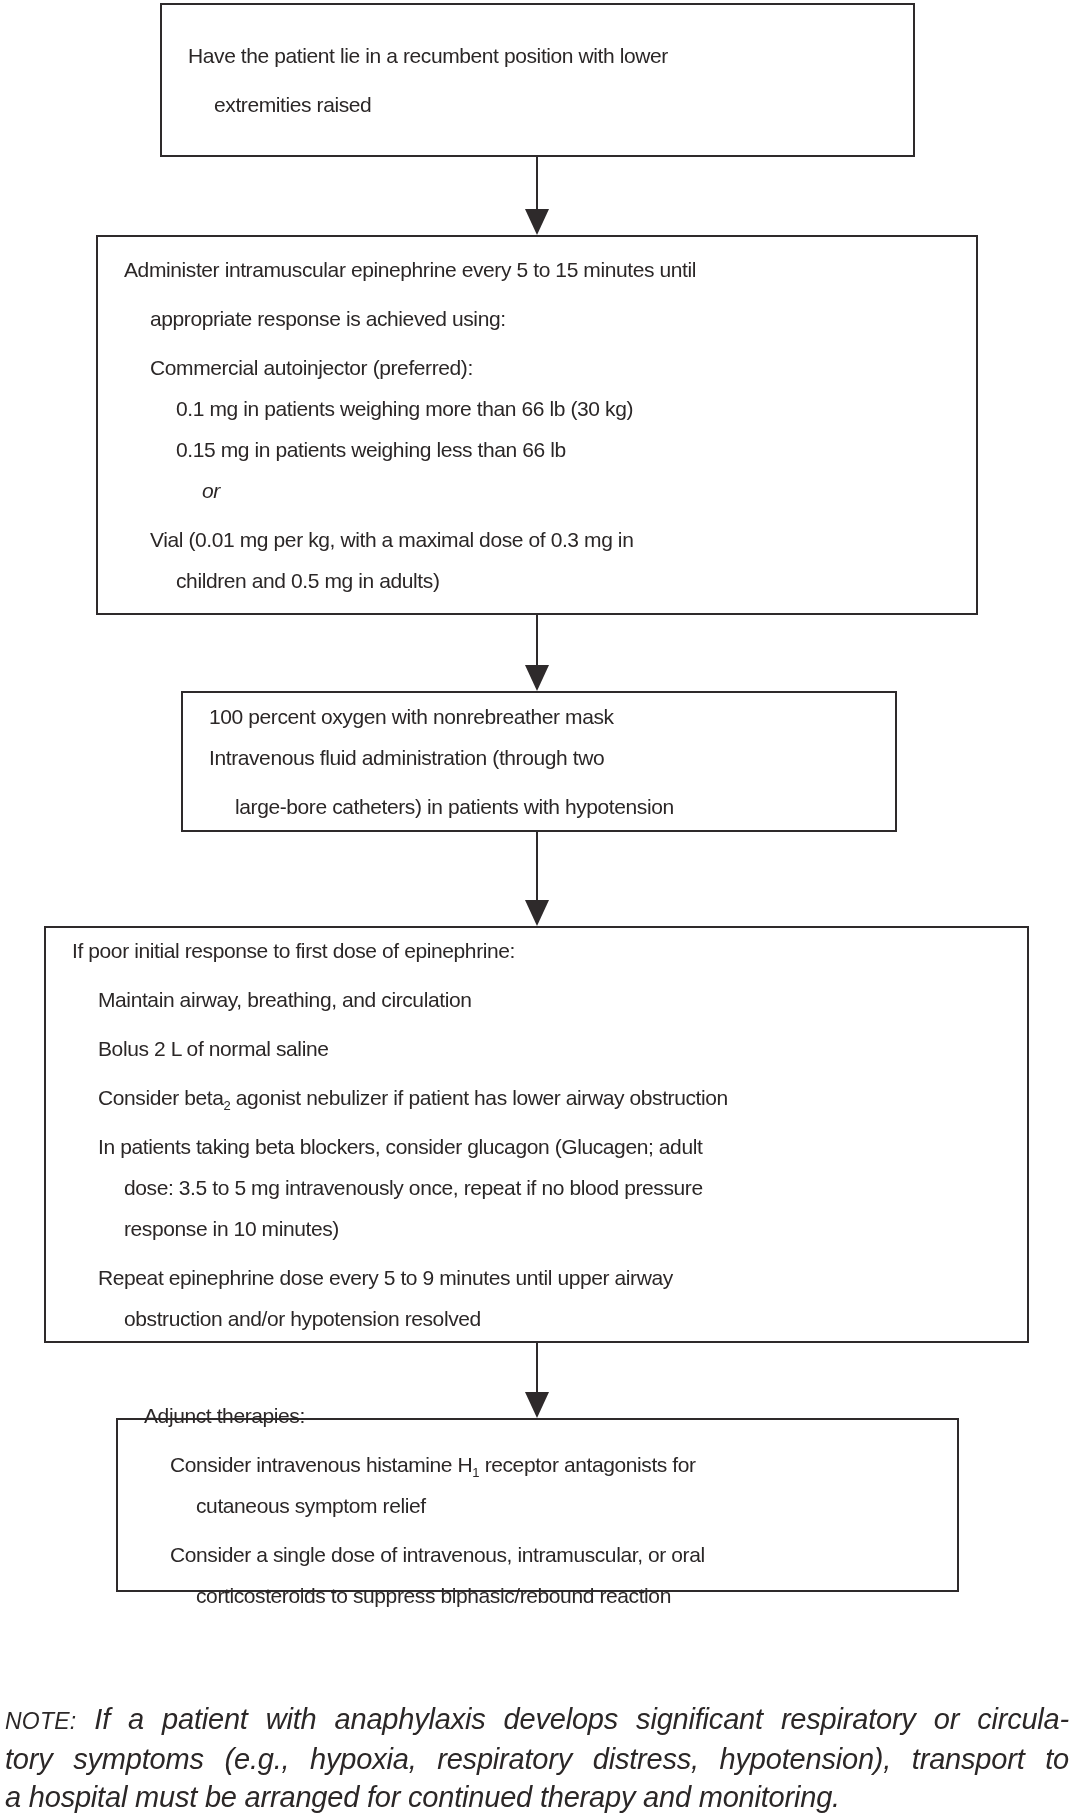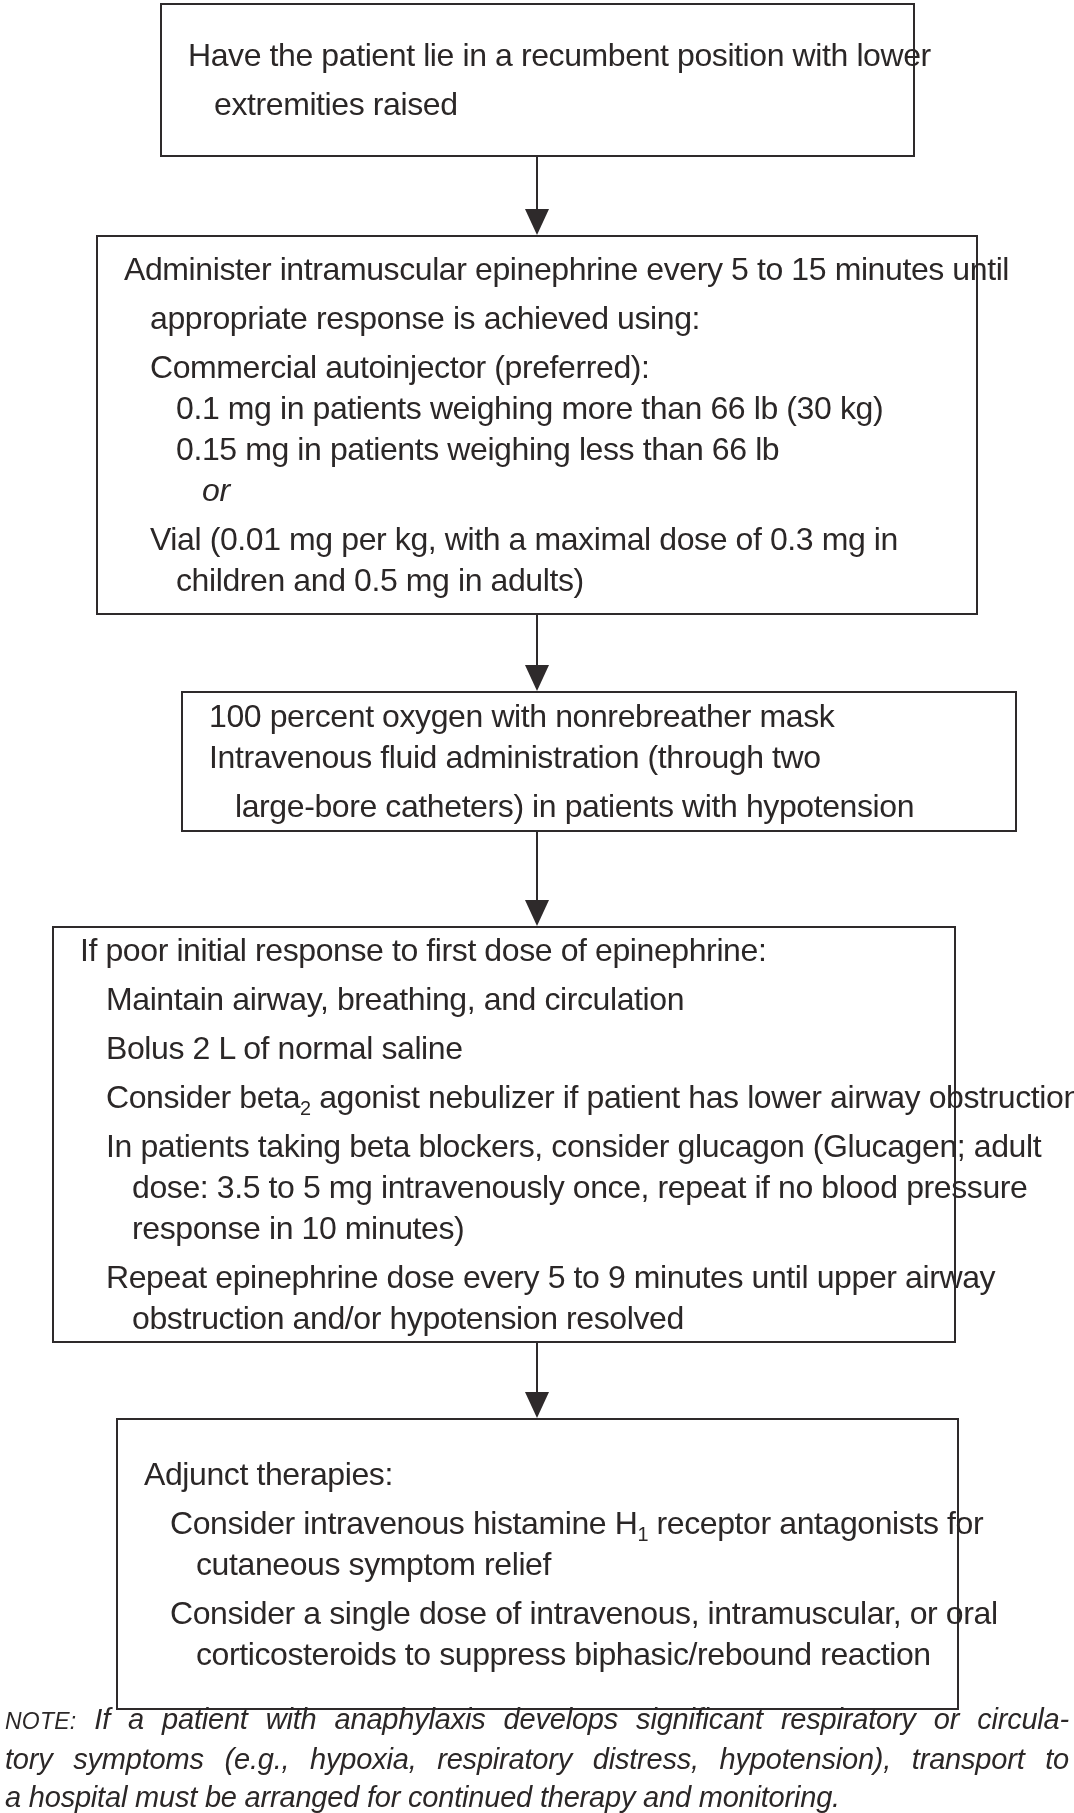--- a/index.html
+++ b/index.html
@@ -17,36 +17,36 @@
     box-sizing:border-box;
     border:2px solid #2e2a2b;
     background:#ffffff;
     display:flex;
     flex-direction:column;
     justify-content:center;
     padding-left:26px;
     padding-right:8px;
   }
   .line{
-    font-size:32px;
+    font-size:21px;
     line-height:41px;
     letter-spacing:-0.4px;
     white-space:nowrap;
   }
   .indent-1{padding-left:26px;margin-top:8px;}
   .indent-2{padding-left:52px;}
   .indent-3{padding-left:78px;}
   .italic{font-style:italic;}
   sub{font-size:0.62em;line-height:0;}
 
   #box-1{left:160px;top:3px;width:755px;height:154px;}
   #box-2{left:96px;top:235px;width:882px;height:380px;}
-  #box-3{left:181px;top:691px;width:836px;height:141px;}
-  #box-4{left:52px;top:926px;width:904px;height:417px;}
-  #box-5{left:116px;top:1418px;width:843px;height:292px;}
+  #box-3{left:181px;top:691px;width:716px;height:141px;}
+  #box-4{left:44px;top:926px;width:985px;height:417px;}
+  #box-5{left:116px;top:1418px;width:843px;height:174px;}
 
   .arrow{
     position:absolute;
     width:26px;
     display:flex;
     flex-direction:column;
     align-items:center;
   }
   .arrow .shaft{width:2px;flex:1;background:#2e2a2b;}
   .arrow .head{

